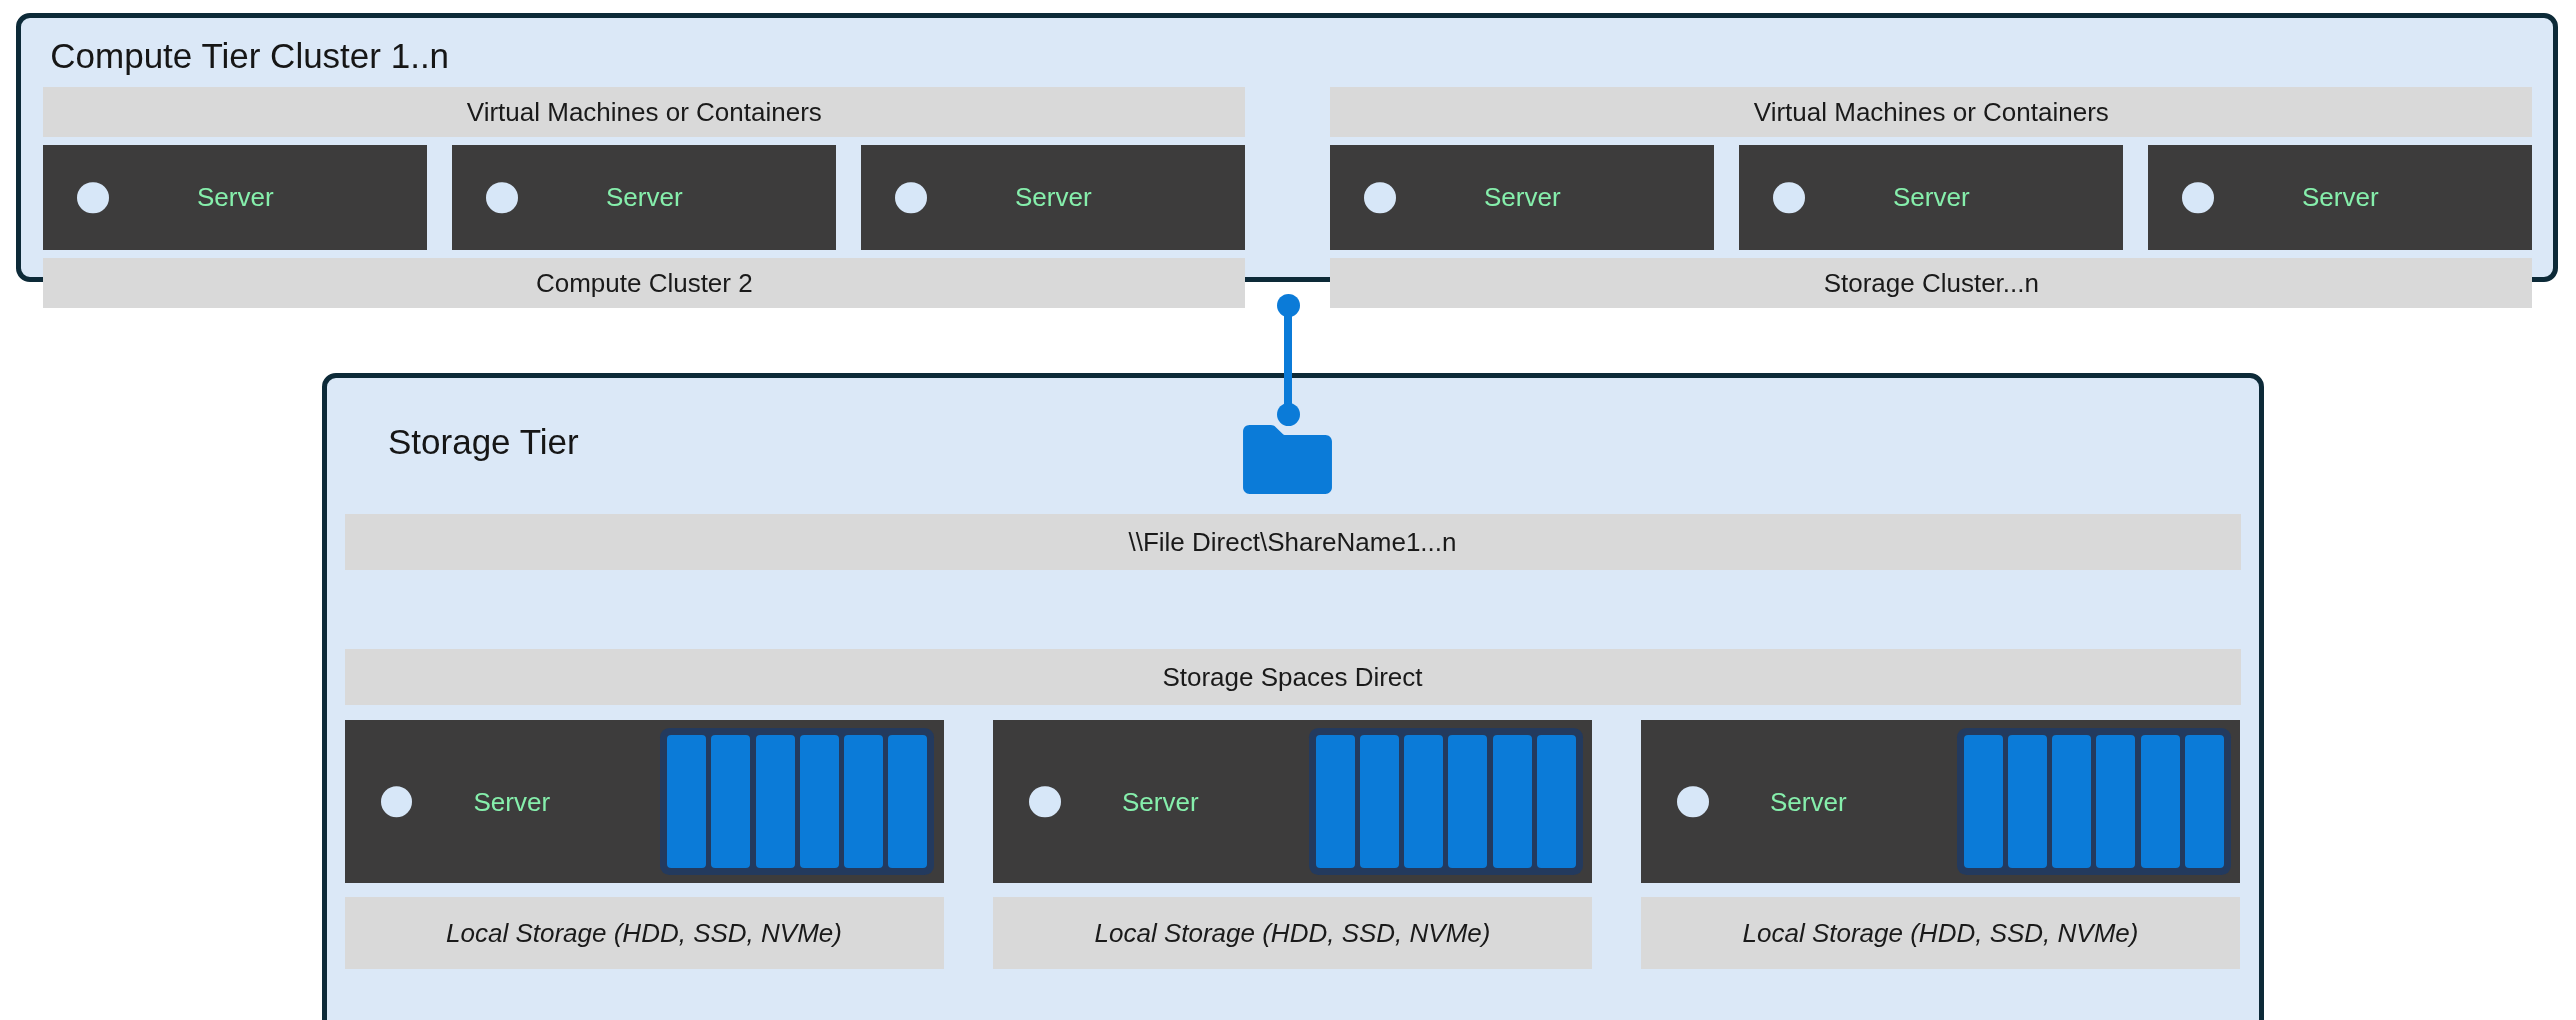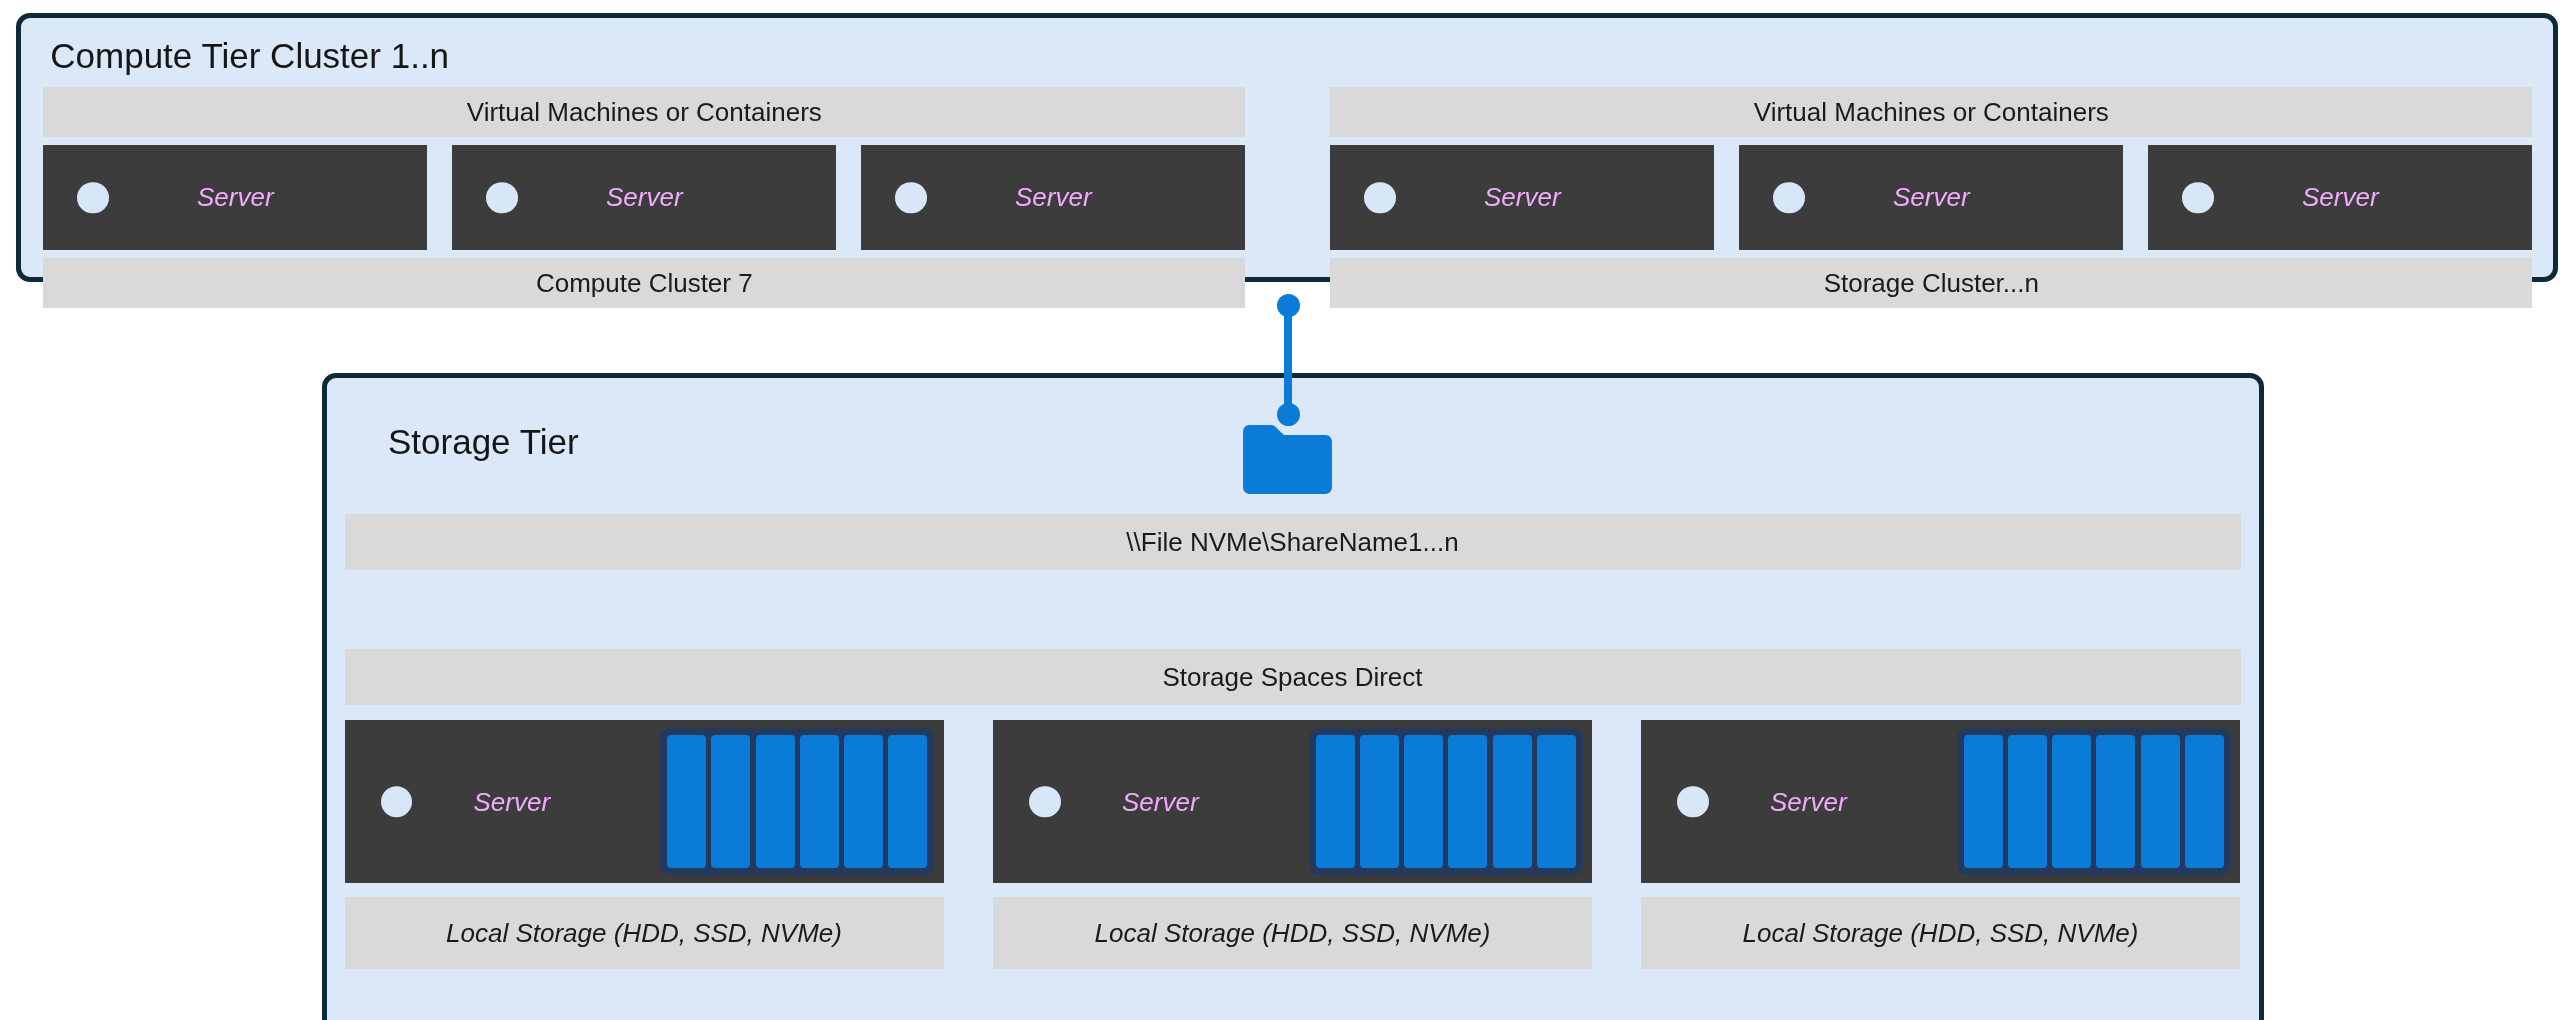--- a/index.html
+++ b/index.html
@@ -48,21 +48,21 @@
   .server-row { display: flex; gap: 25px; margin: 8.2px 0; }
   .server-box {
     position: relative;
     flex: 1;
     height: 105px;
     background: #3d3c3c;
     display: flex;
     align-items: center;
     justify-content: center;
   }
-  .server-label { color: #f0abfc; font-size: 26px; font-style: italic; }
+  .server-label { color: #86efac; font-size: 26px; }
   .indicator {
     position: absolute;
     left: 34px;
     top: 50%;
     transform: translateY(-50%);
     width: 31.5px;
     height: 31.5px;
     border-radius: 50%;
     background: #d7e7f8;
   }
@@ -151,21 +151,21 @@
         <div class="server-box">
           <span class="indicator"></span>
           <span class="server-label">Server</span>
         </div>
         <div class="server-box">
           <span class="indicator"></span>
           <span class="server-label">Server</span>
         </div>
       </div>
       <div class="bar">
-        <span>Compute Cluster 7</span>
+        <span>Compute Cluster 2</span>
       </div>
     </div>
 
     <div class="cluster" id="cluster-b">
       <div class="bar">
         <span>Virtual Machines or Containers</span>
       </div>
       <div class="server-row">
         <div class="server-box">
           <span class="indicator"></span>
@@ -191,21 +191,21 @@
   <div class="connector-dot" id="dot-bottom"></div>
 
   <div class="tier" id="storage-tier">
     <div class="tier-title">Storage Tier</div>
 
     <svg class="folder-icon" viewBox="0 0 24 18.6" preserveAspectRatio="none">
       <path d="M1 3.1 C1 2.2 1.72 1.5 2.6 1.5 L7.9 1.5 C8.33 1.5 8.74 1.67 9.04 1.97 L10.9 3.8 C11 3.9 11.14 3.95 11.28 3.95 L21.4 3.95 C22.28 3.95 23 4.67 23 5.55 L23 17 C23 17.88 22.28 18.6 21.4 18.6 L2.6 18.6 C1.72 18.6 1 17.88 1 17 Z" fill="#0b7bd8"></path>
     </svg>
 
     <div class="bar sbar" id="bar-fileshare">
-      <span>\\File NVMe\ShareName1...n</span>
+      <span>\\File Direct\ShareName1...n</span>
     </div>
     <div class="bar sbar" id="bar-s2d">
       <span>Storage Spaces Direct</span>
     </div>
 
     <div class="snode" id="snode-0">
       <span class="indicator"></span>
       <span class="server-label">Server</span>
       <div class="disk-array">
         <i class="disk"></i>

